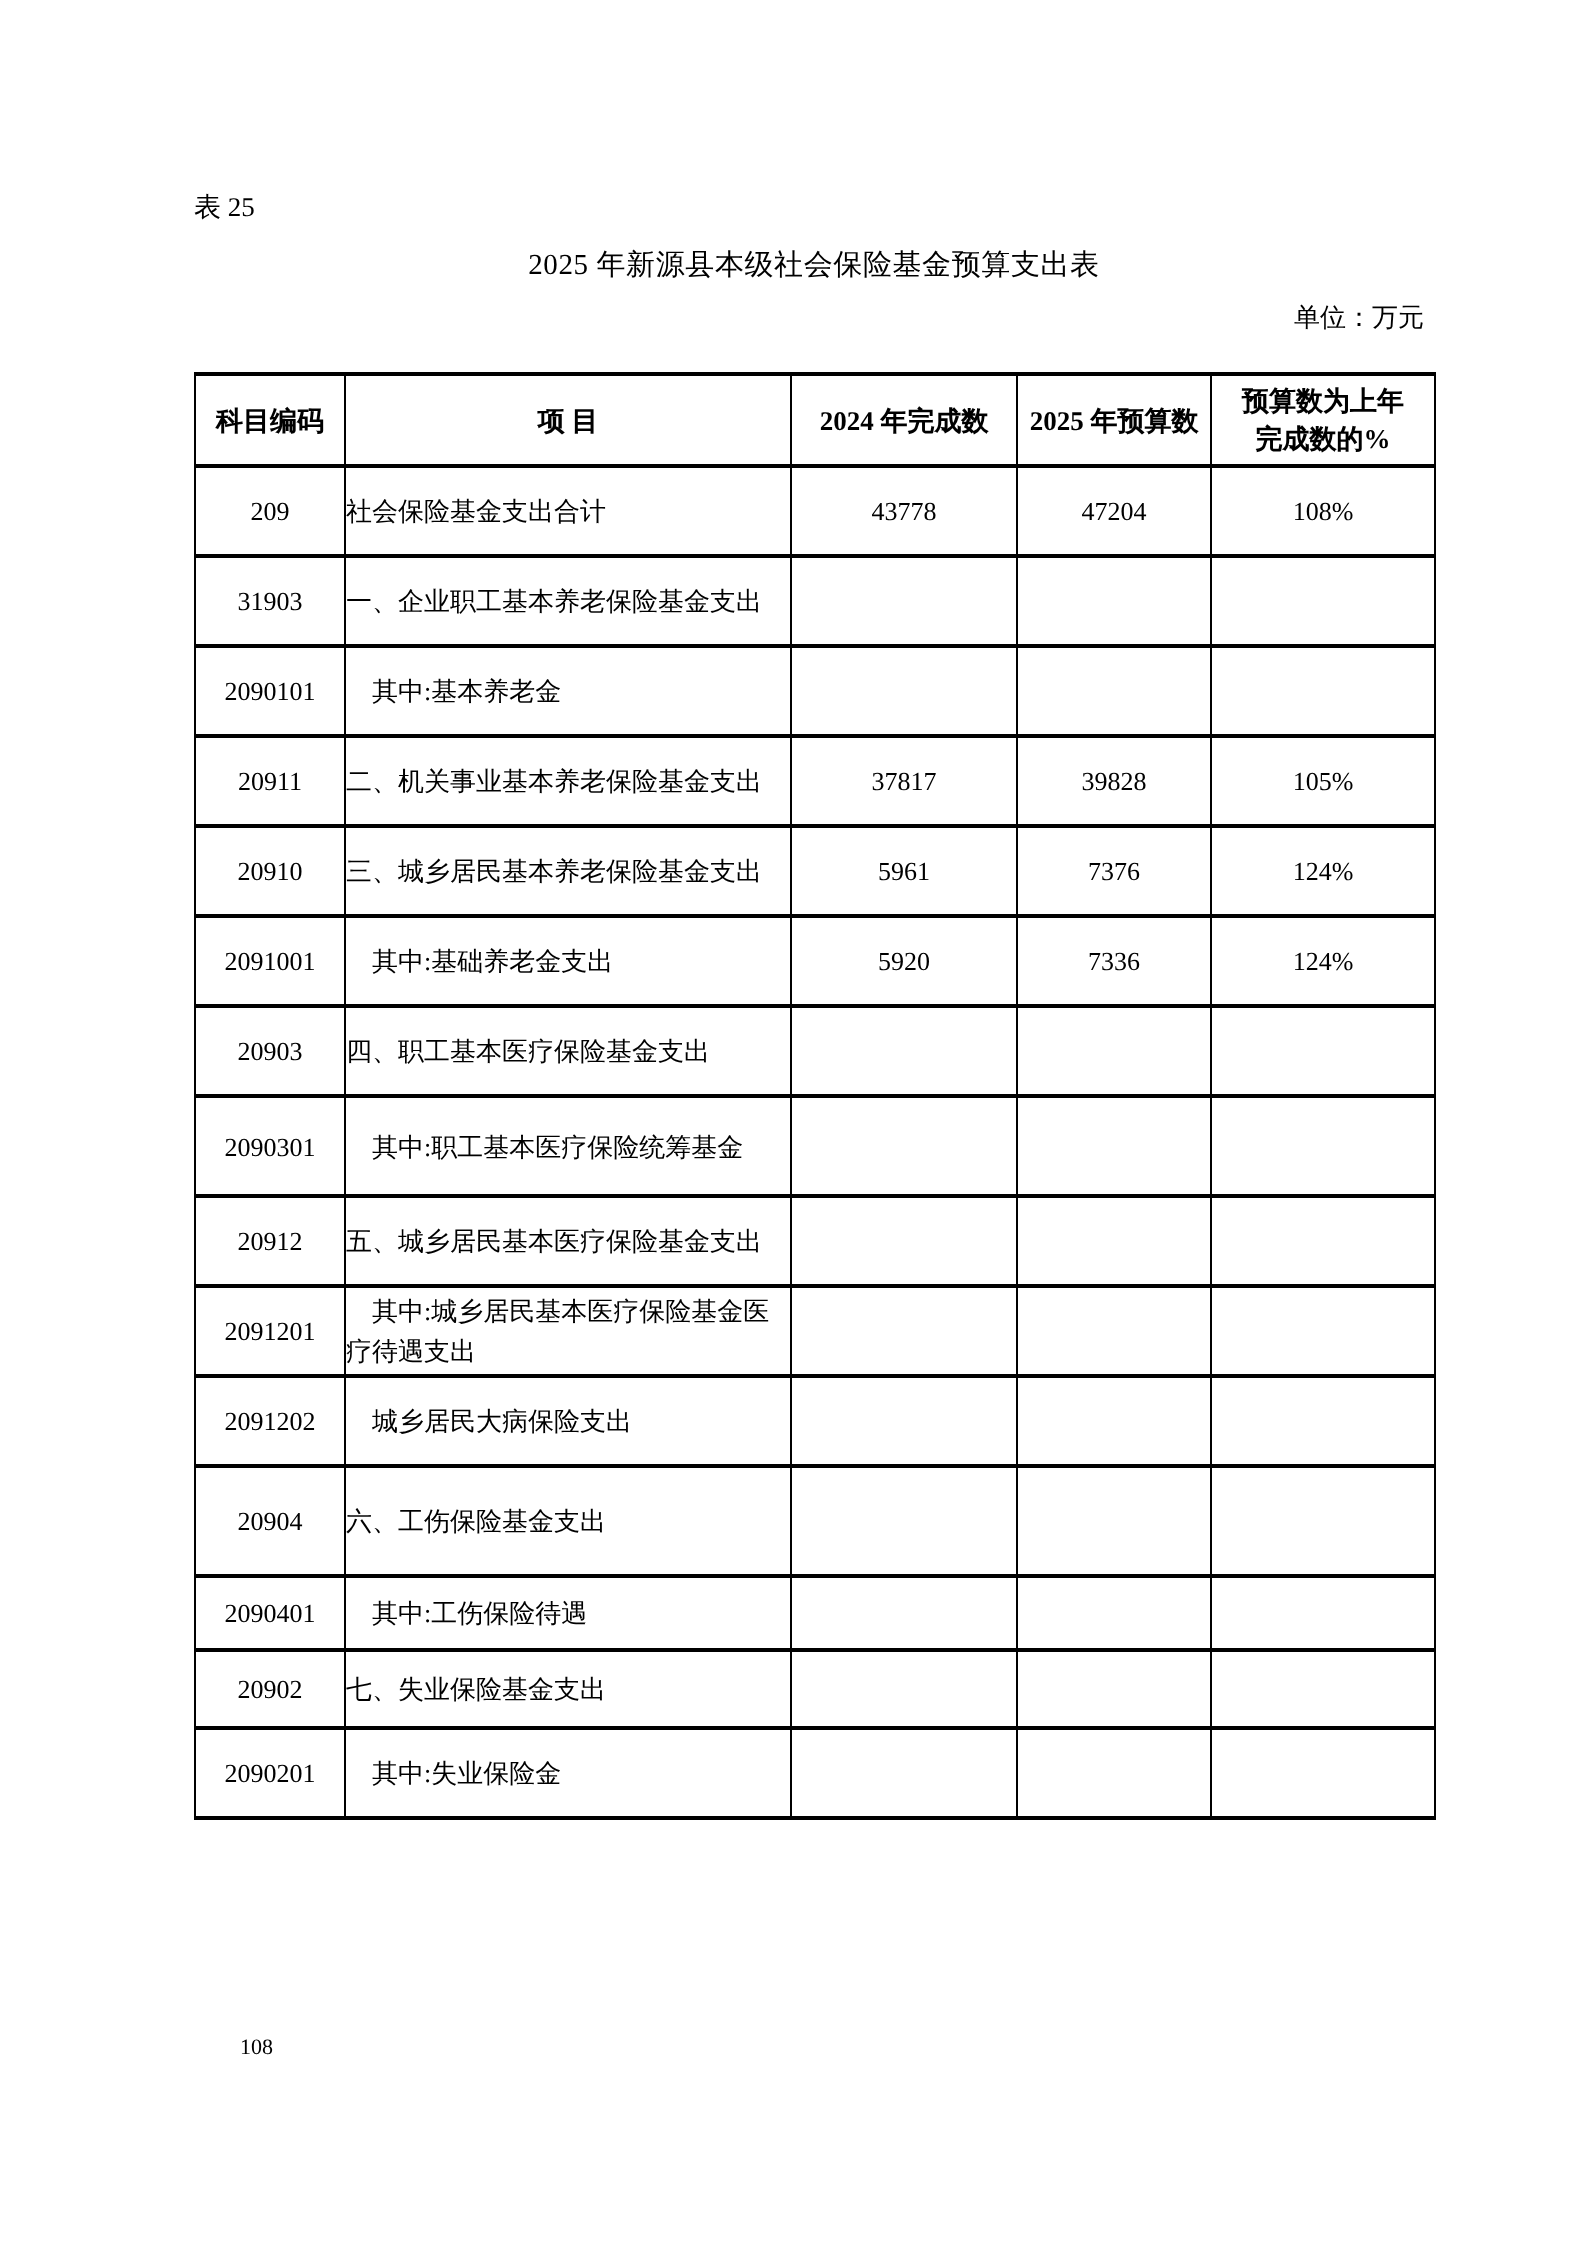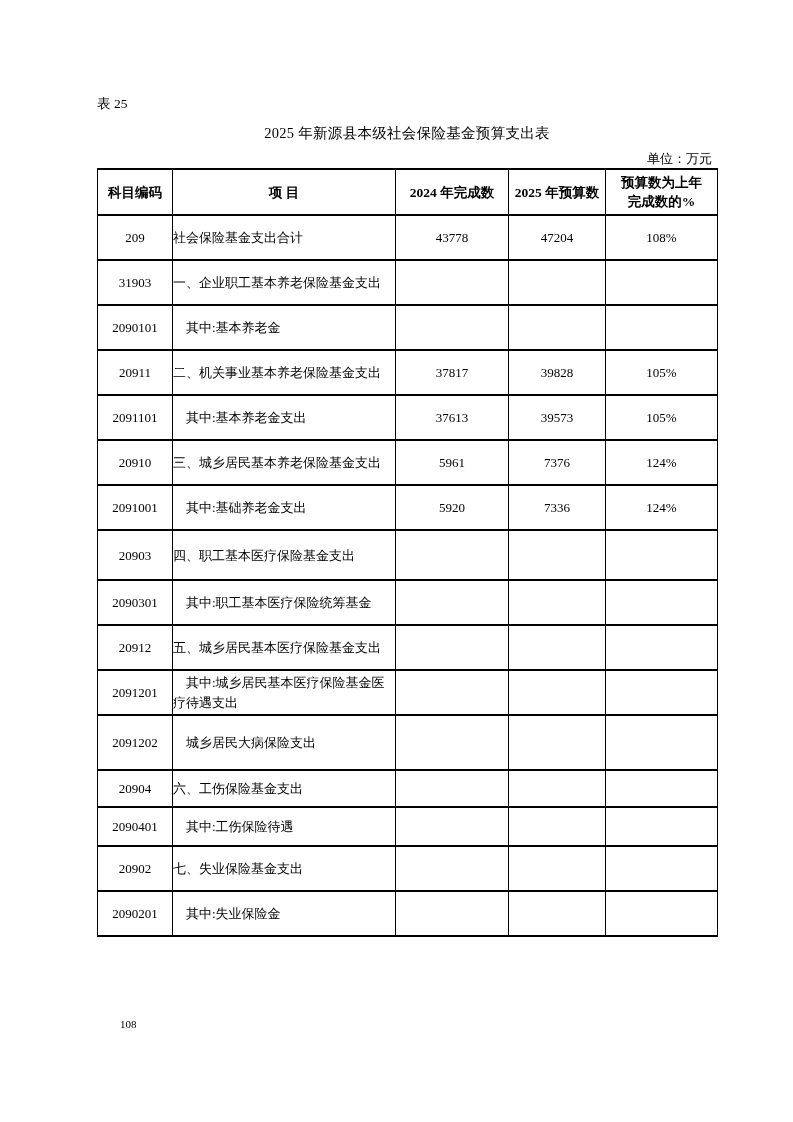--- a/index.html
+++ b/index.html
@@ -33,21 +33,21 @@
     line-height: 1.3;
   }
   .unit-note {
     margin-top: 9px;
     font-size: 13px;
     text-align: right;
     padding-right: 5px;
     line-height: 1.3;
   }
   table.budget {
-    margin-top: 0;
+    margin-top: 18px;
     border-collapse: collapse;
     table-layout: fixed;
     width: 620px;
   }
   table.budget th, table.budget td {
     border-left: 1px solid #000;
     border-right: 1px solid #000;
     border-top: 2px solid #000;
     border-bottom: 2px solid #000;
     overflow: hidden;
@@ -134,27 +134,20 @@
             <td class="num"></td>
           </tr>
           <tr>
             <td class="code">20911</td>
             <td class="item">二、机关事业基本养老保险基金支出</td>
             <td class="num">37817</td>
             <td class="num">39828</td>
             <td class="num">105%</td>
           </tr>
           <tr>
-            <td class="code">2091101</td>
-            <td class="item indent">其中:基本养老金支出</td>
-            <td class="num">37613</td>
-            <td class="num">39573</td>
-            <td class="num">105%</td>
-          </tr>
-          <tr>
             <td class="code">20910</td>
             <td class="item">三、城乡居民基本养老保险基金支出</td>
             <td class="num">5961</td>
             <td class="num">7376</td>
             <td class="num">124%</td>
           </tr>
           <tr>
             <td class="code">2091001</td>
             <td class="item indent">其中:基础养老金支出</td>
             <td class="num">5920</td>

